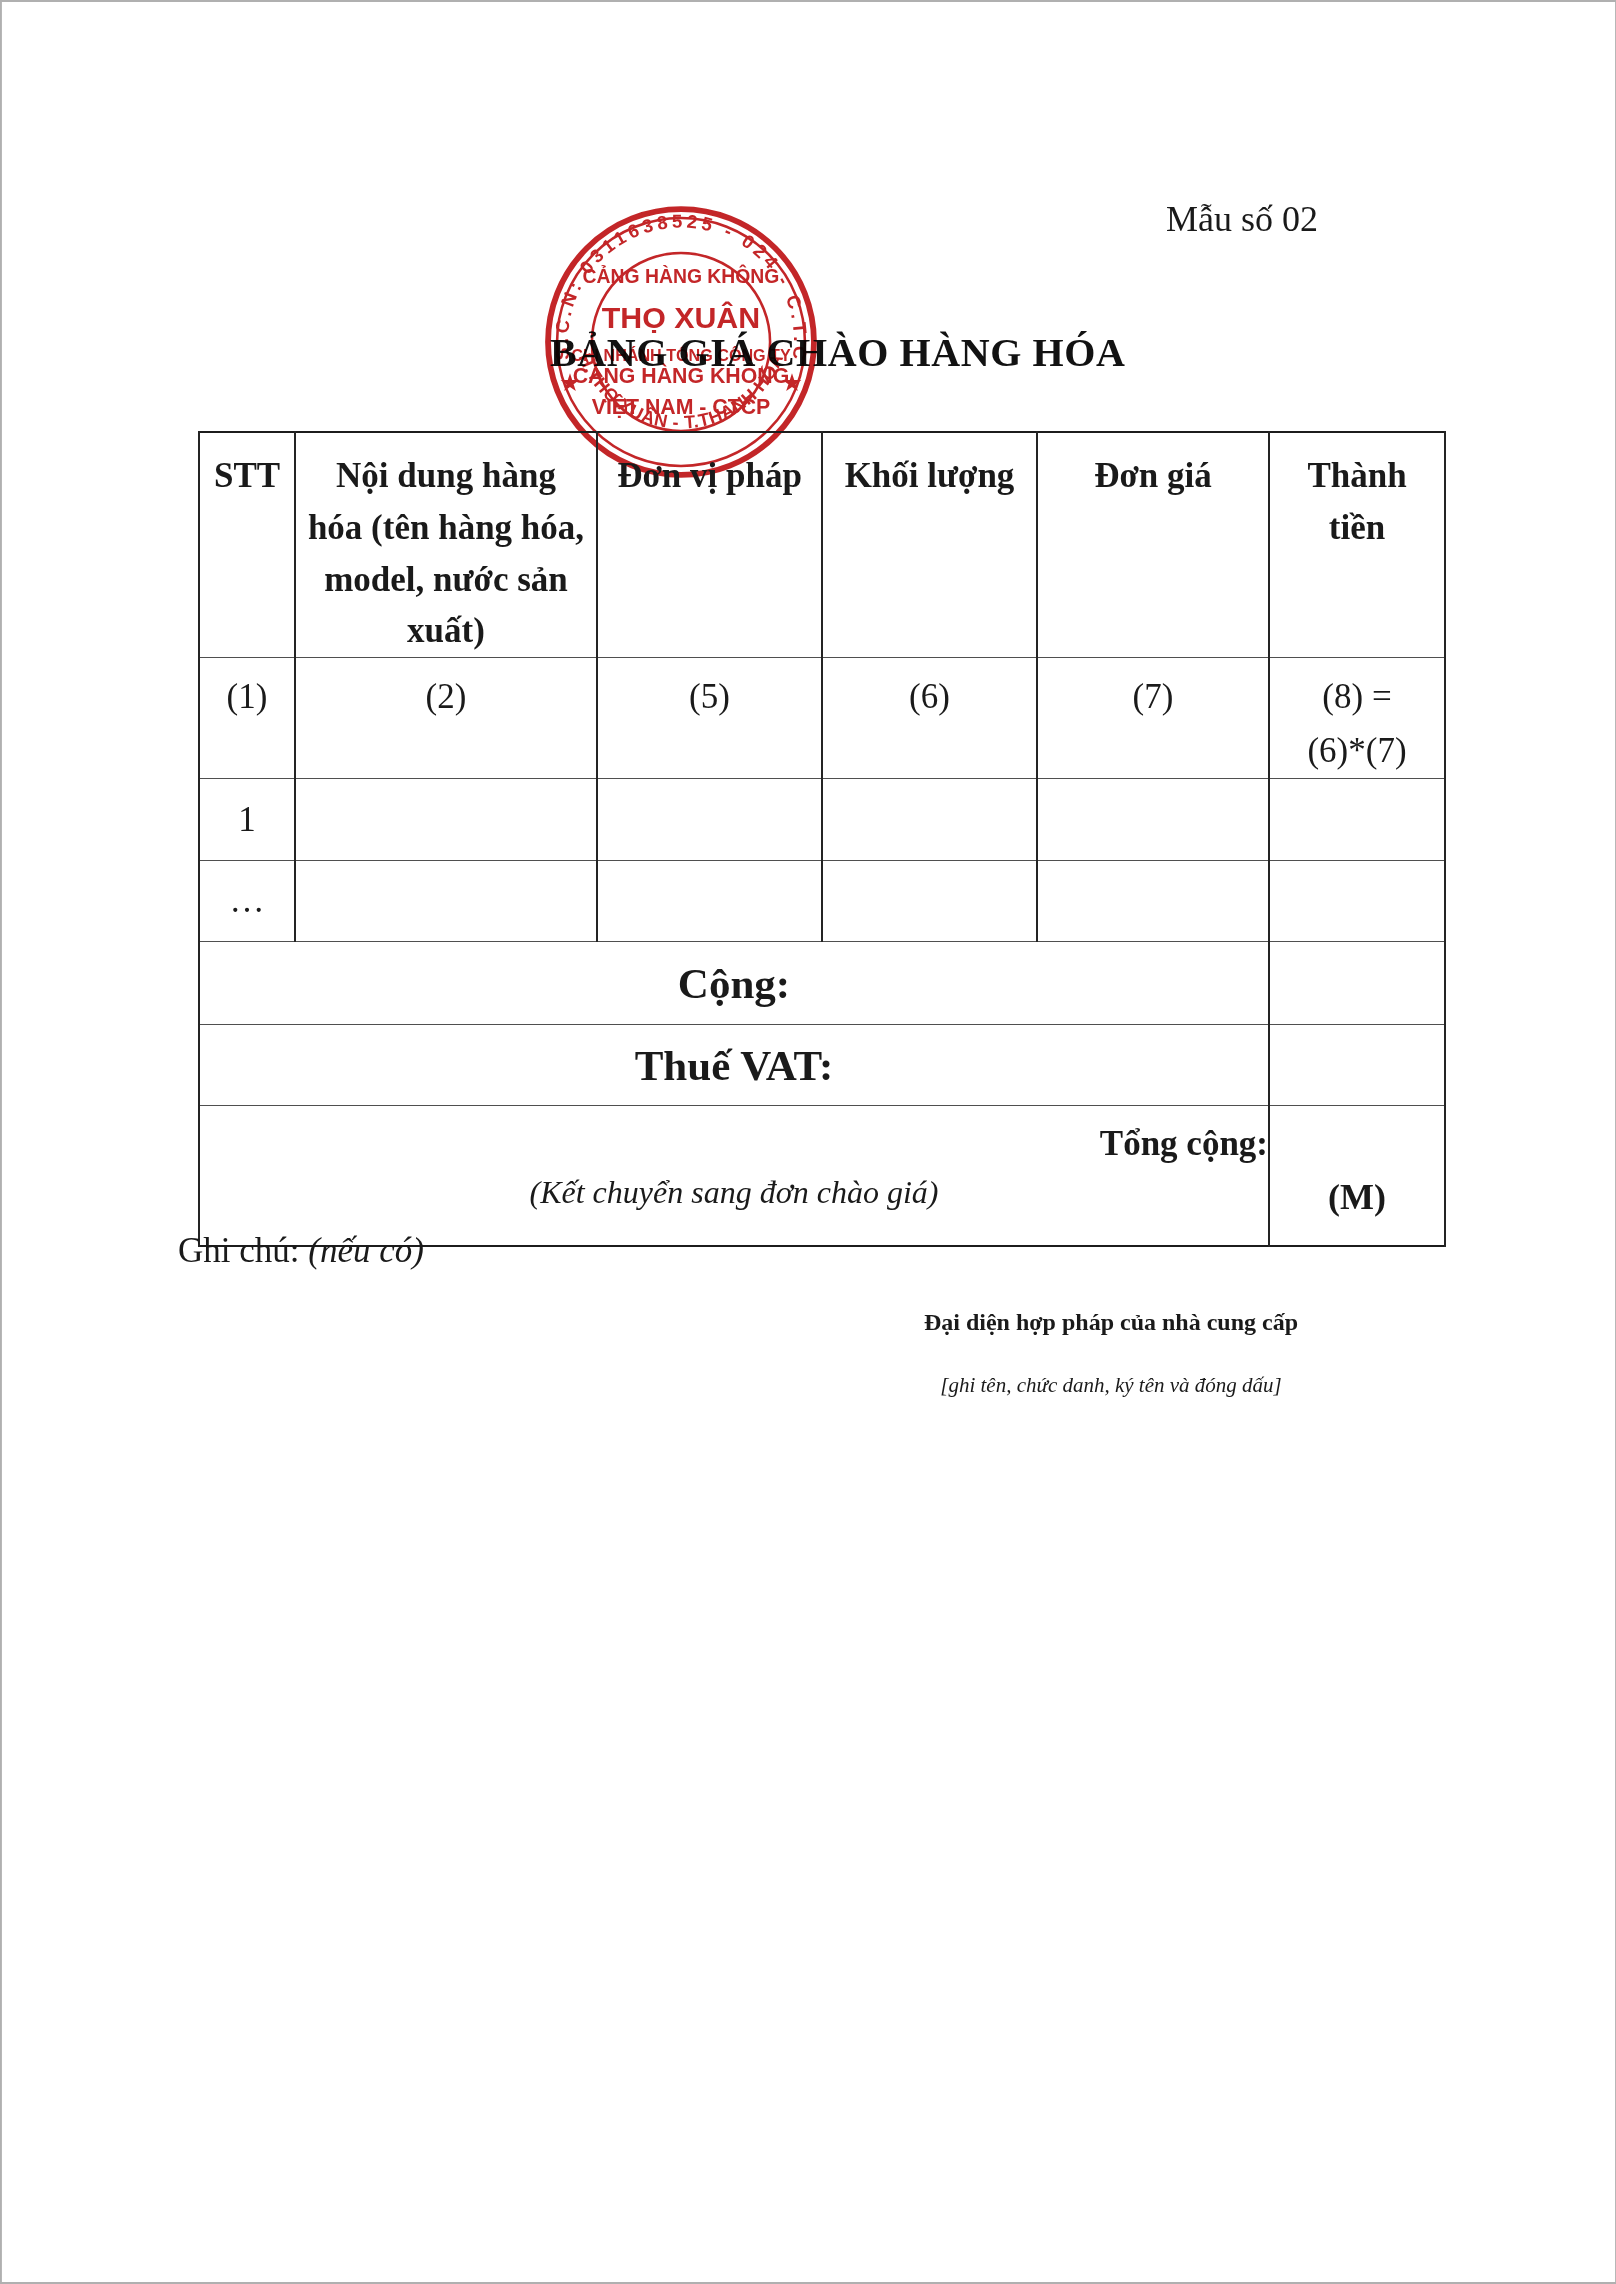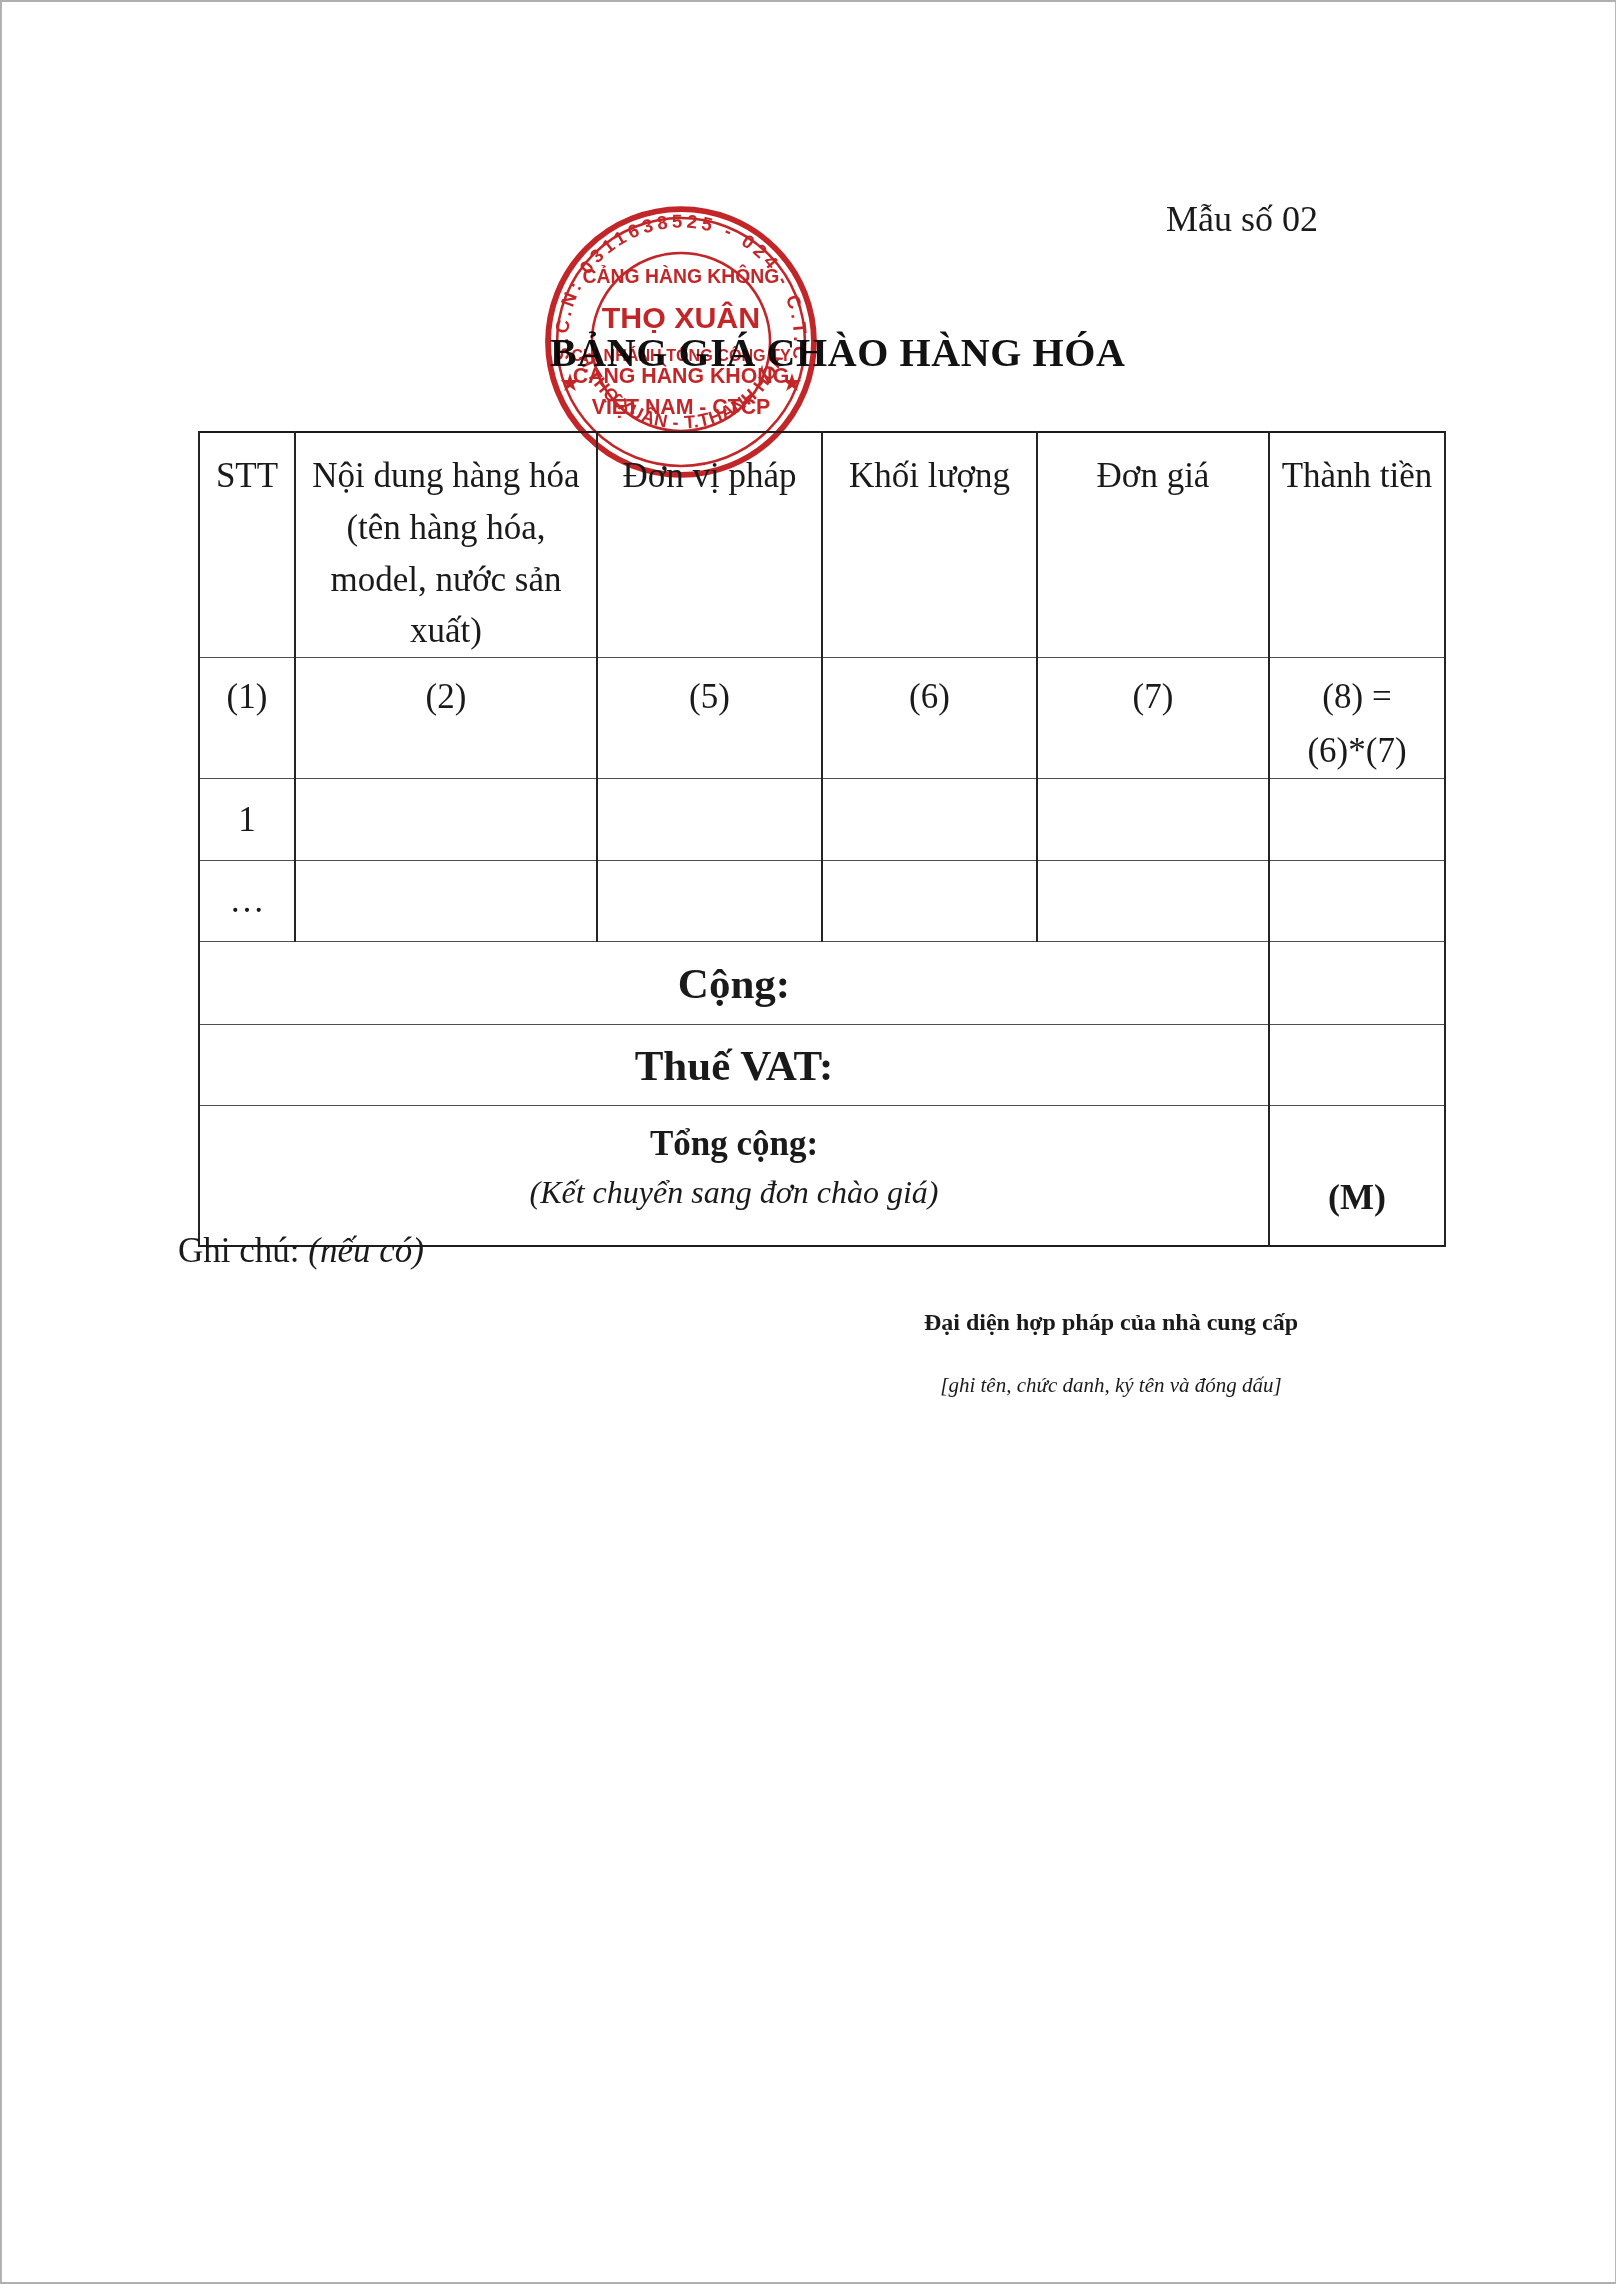--- a/index.html
+++ b/index.html
@@ -53,33 +53,33 @@
     border-top: 1.9px solid #4f4f4f;
     border-bottom: 1.9px solid #4f4f4f;
     text-align: center;
     overflow: hidden;
   }
   table.quote-table { border: 2.6px solid #1c1c1c; }
   th.hcell {
     vertical-align: top;
     padding: 17px 11.6px 0 11.6px;
     font-size: 35px;
-    font-weight: normal;
+    font-weight: bold;
     line-height: 1.48;
   }
   td.idx {
     vertical-align: top;
     padding-top: 11.6px;
     font-size: 35px;
     line-height: 1.55;
   }
   td.body-cell { font-size: 35px; vertical-align: middle; }
   td.sum-label { font-size: 43px; font-weight: bold; vertical-align: middle; }
   td.total-cell { vertical-align: top; padding-top: 18px; }
-  .total-label { font-size: 35px; font-weight: bold; }
+  .total-label { font-size: 35px; font-weight: bold; text-align: right; }
   .total-note { font-size: 32px; font-style: italic; margin-top: 10px; }
   td.m-cell { vertical-align: bottom; padding-bottom: 27px; font-size: 36px; font-weight: bold; }
   .note-line {
     position: absolute;
     left: 178px; top: 1231px;
     font-size: 35px;
     white-space: nowrap;
   }
   .note-line .hint { font-style: italic; }
   .sig-block {

